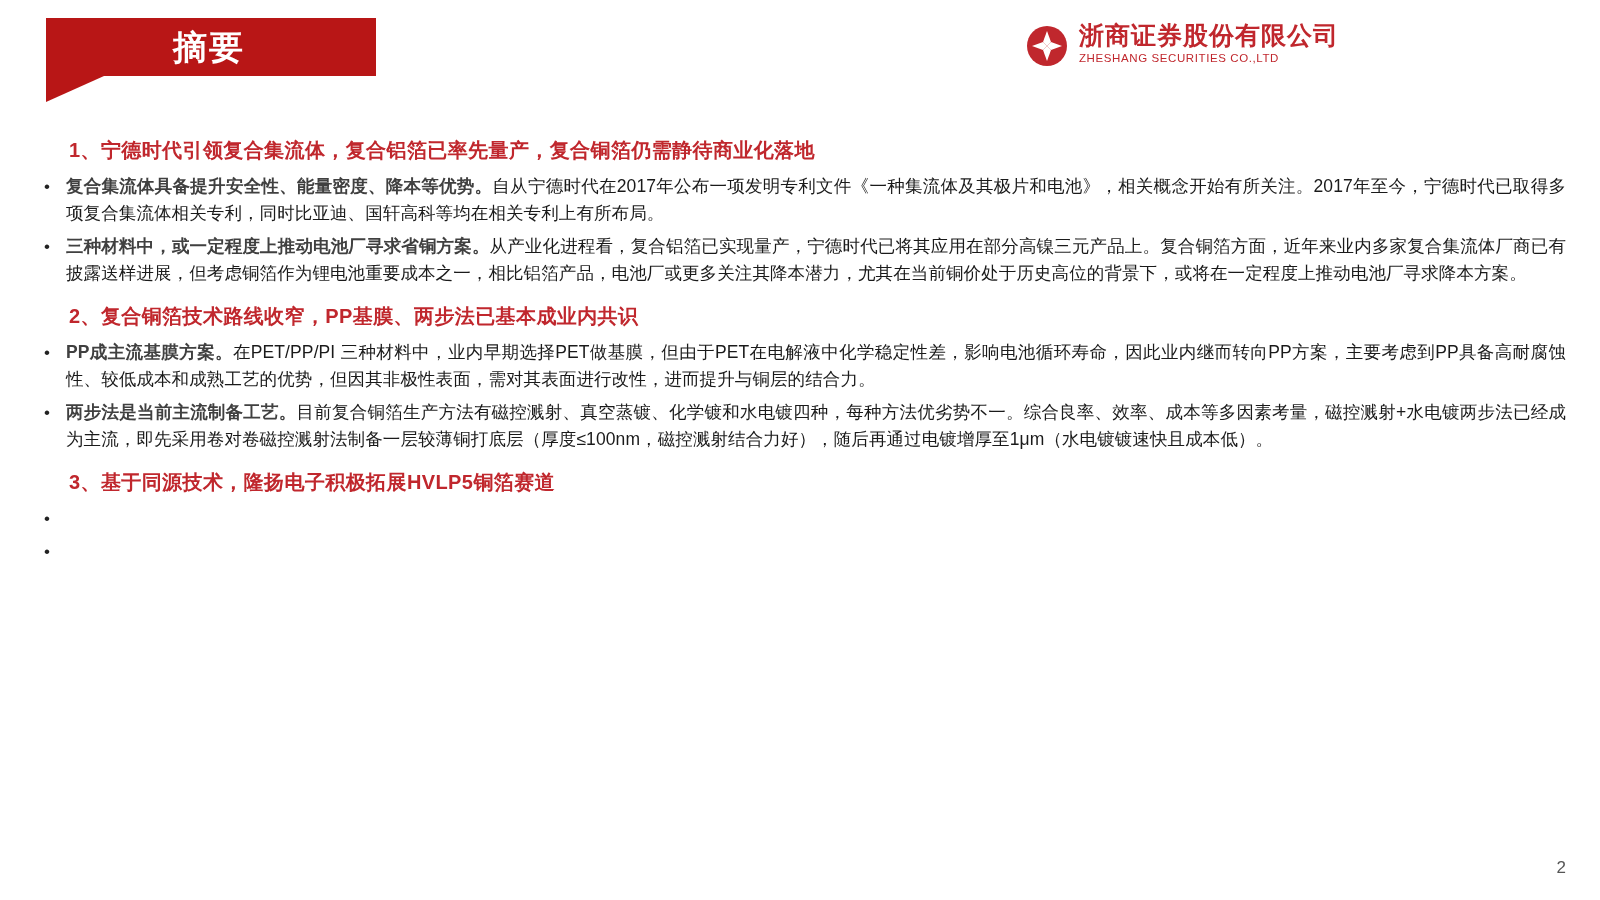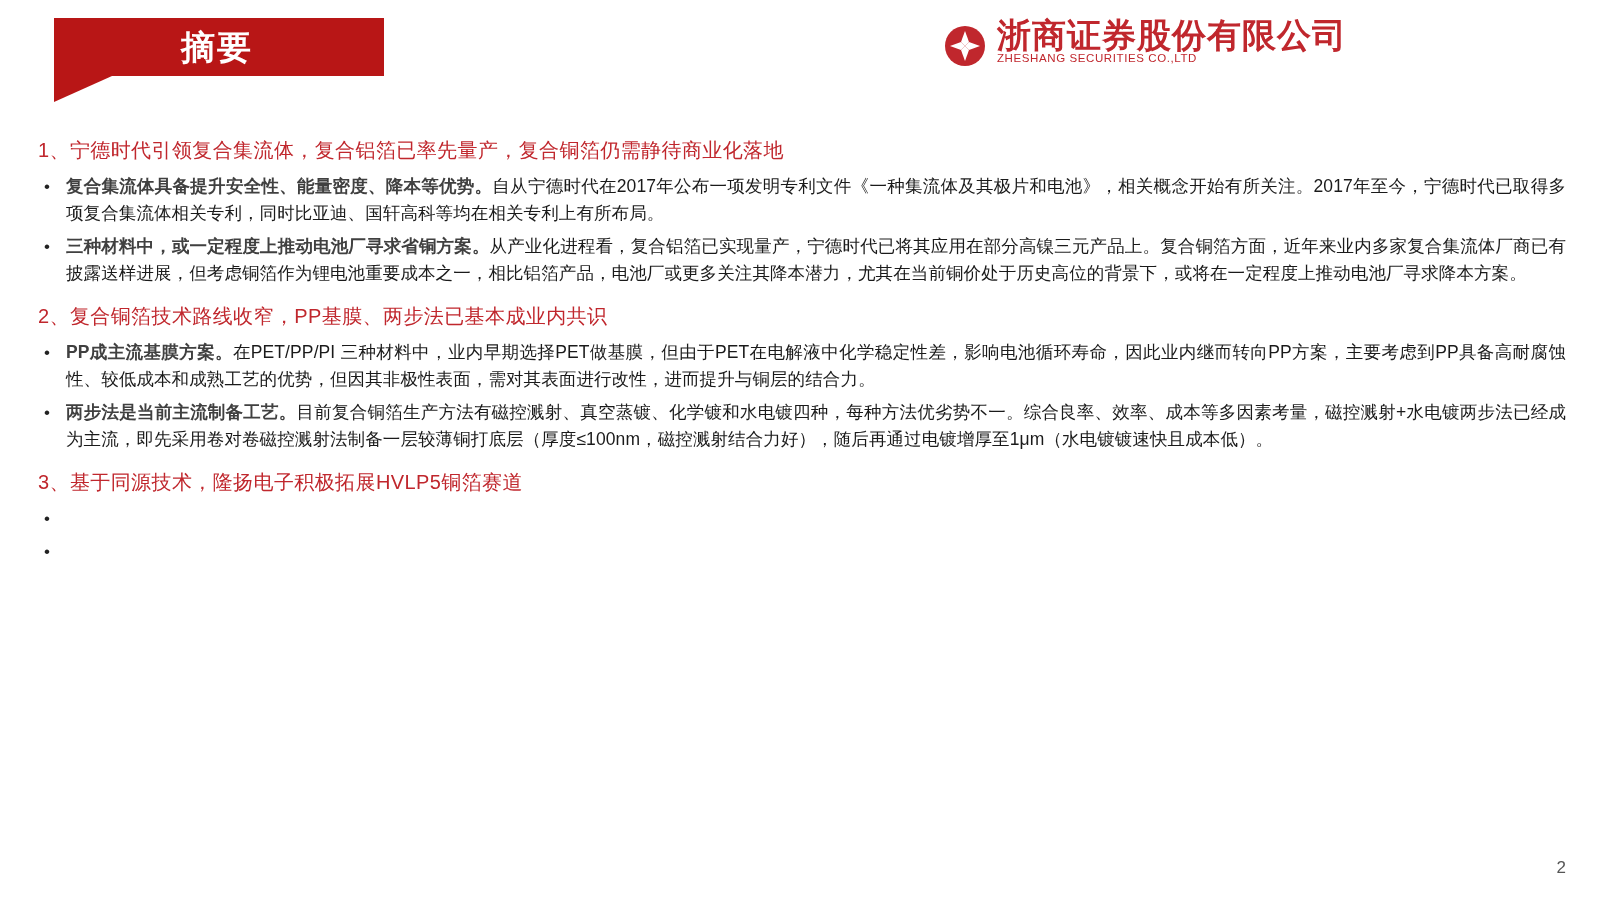--- a/index.html
+++ b/index.html
@@ -12,21 +12,21 @@
     background: #ffffff;
     font-family: "Liberation Sans", sans-serif;
     overflow: hidden;
     position: relative;
   }
 
   
   .header {
     position: absolute;
     top: 0;
-    left: 16px;
+    left: 8px;
     width: 1363px;
     height: 110px;
   }
   .header-band {
     position: absolute;
     top: 18px;
     left: 38px;
     width: 330px;
     height: 58px;
     background: #b81616;
@@ -65,21 +65,21 @@
     margin-right: 10px;
     margin-top: 4px;
     position: relative;
   }
   .logo-text-block {
     display: flex;
     flex-direction: column;
     justify-content: flex-start;
   }
   .logo-cn {
-    font-size: 34px;
+    font-size: 25px;
     font-weight: bold;
     color: #c0272d;
     letter-spacing: 1px;
     line-height: 30px;
     white-space: nowrap;
     text-align: right;
   }
   .logo-en {
     font-size: 11.5px;
     color: #c0272d;
@@ -94,24 +94,25 @@
     top: 128px;
     left: 0;
     width: 1600px;
   }
   .section {
     margin-bottom: 4px;
   }
   .section-heading {
     color: #c0272d;
     font-size: 20px;
-    font-weight: normal;
+    font-weight: bold;
     padding: 8px 0 6px 38px;
     line-height: 28px;
     letter-spacing: 0.4px;
+    margin-left: 31px;
   }
   .bullet-row {
     display: flex;
     align-items: flex-start;
     padding: 3px 34px 3px 44px;
   }
   .bullet-dot {
     flex: 0 0 auto;
     width: 22px;
     font-size: 17px;

